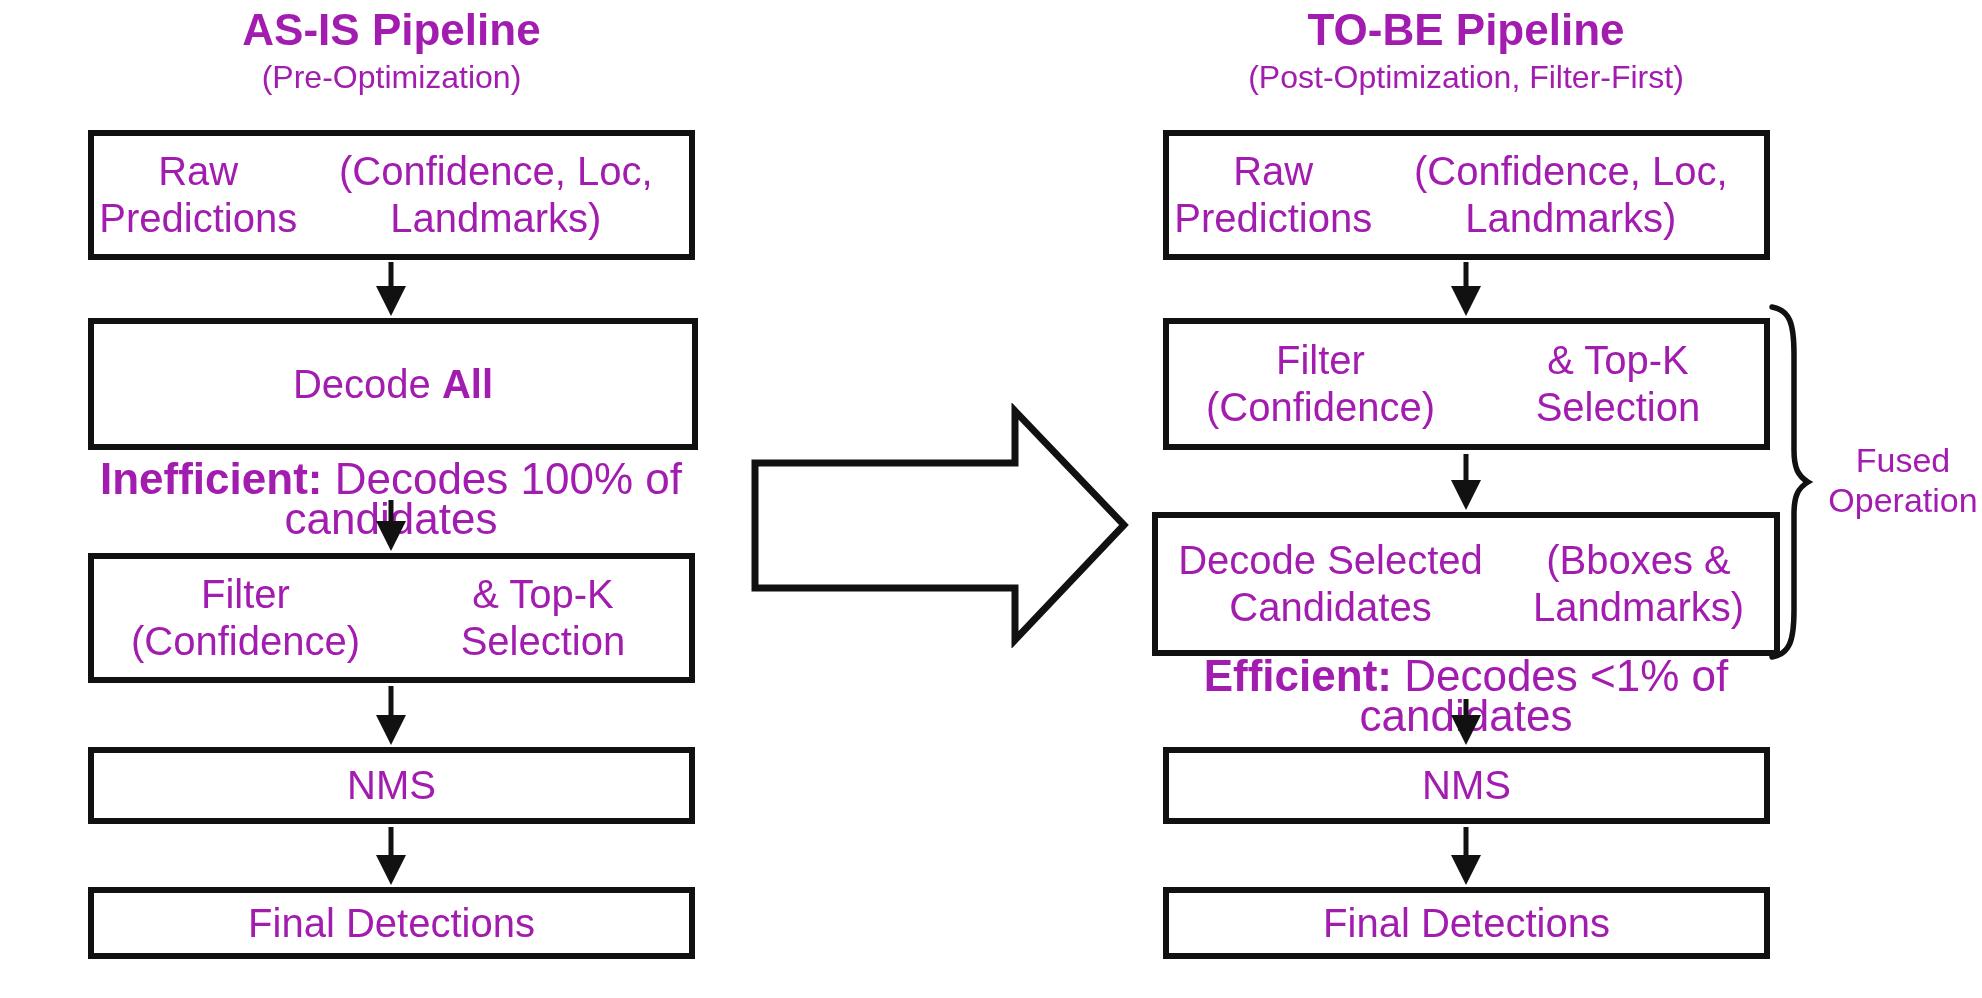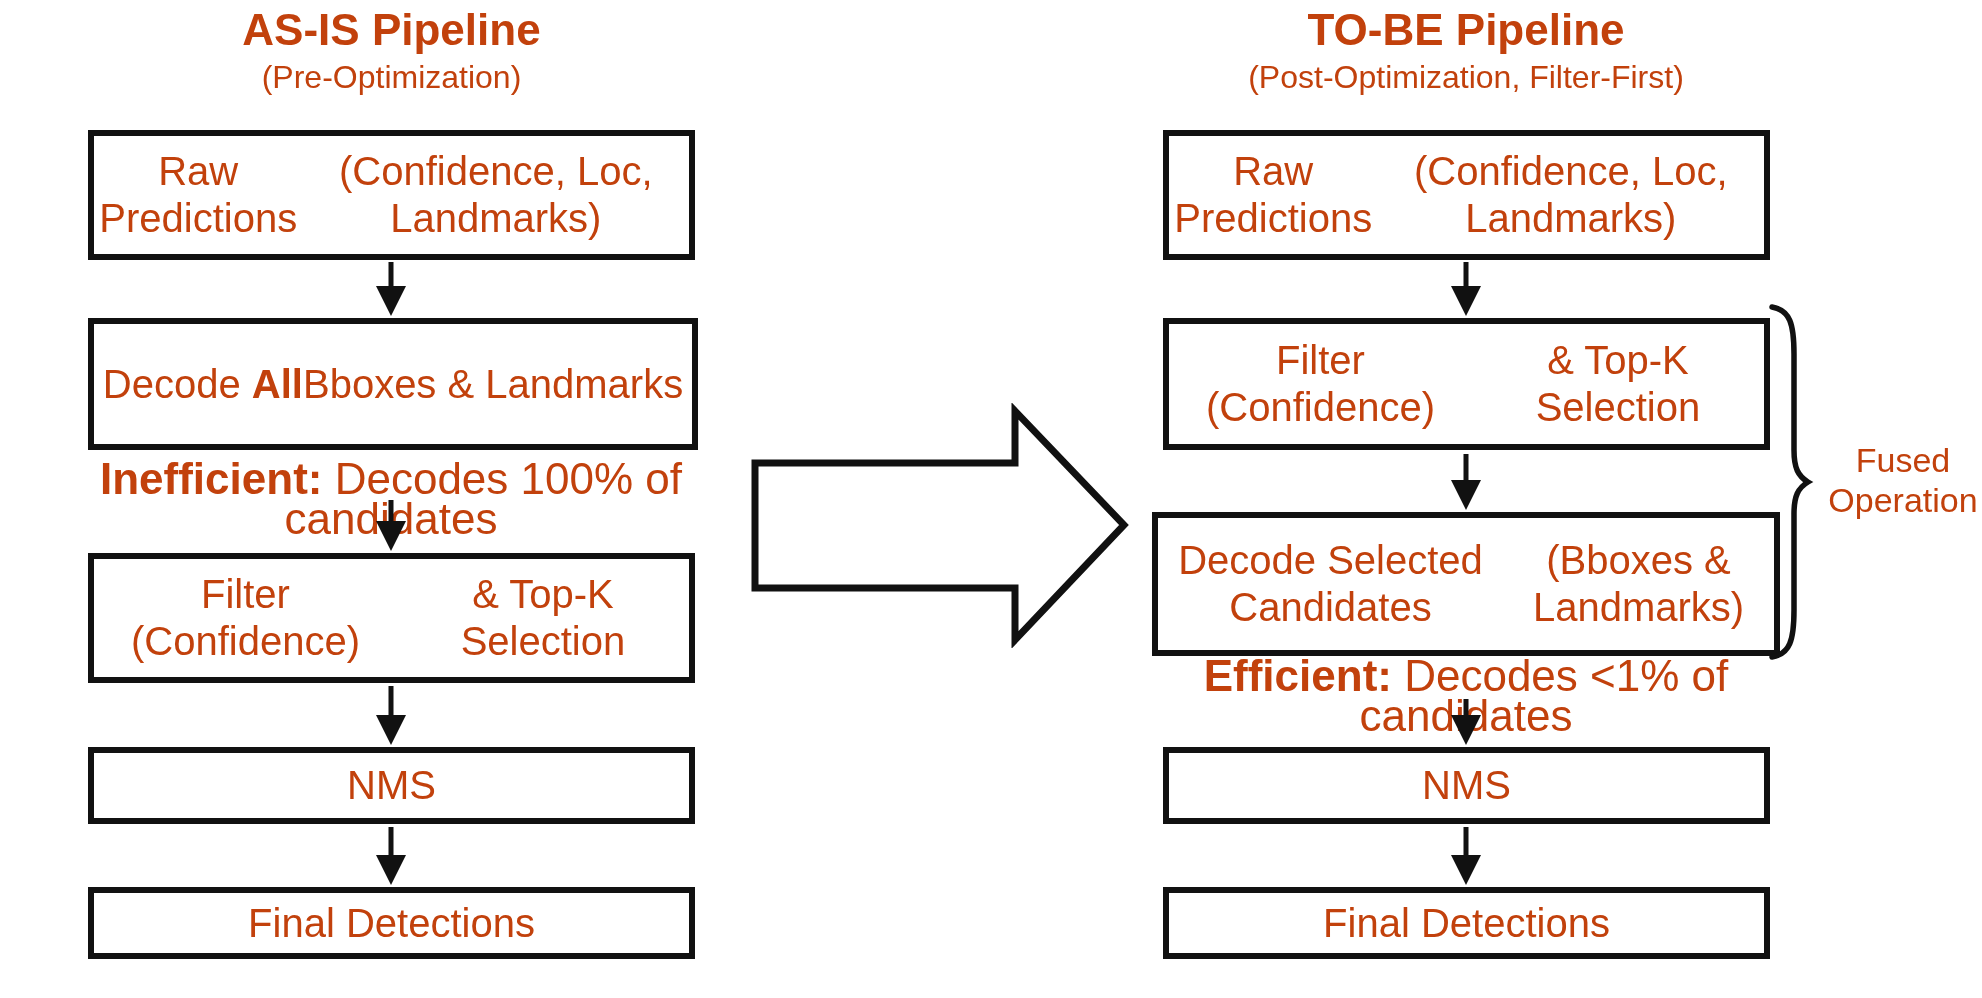--- a/index.html
+++ b/index.html
@@ -1,18 +1,18 @@
 <!DOCTYPE html>
 <html><head>
 <meta charset="utf-8">
 <style>
   html,body{margin:0;padding:0;background:#ffffff;}
   #stage{
     position:relative;width:1982px;height:998px;background:#ffffff;overflow:hidden;
-    font-family:"Liberation Sans","DejaVu Sans",sans-serif;color:#c2410c;
+    font-family:"Liberation Sans","DejaVu Sans",sans-serif;color:#a21caf;
   }
   .abs{position:absolute;}
   .center{text-align:center;}
   .title{font-size:44px;font-weight:bold;line-height:48px;white-space:nowrap;}
   .subtitle{font-size:32px;line-height:46px;white-space:nowrap;}
   .box{
     position:absolute;border:6px solid #111111;background:#ffffff;box-sizing:border-box;
     display:flex;flex-direction:row;align-items:center;justify-content:center;
   }
   .box .l{font-size:40px;line-height:47px;white-space:pre-wrap;text-align:center;}
@@ -43,21 +43,20 @@
 
   <div class="box" style="left:88px;top:130px;width:607px;height:130px;">
     <div class="l">Raw Predictions</div>
     <div class="l">(Confidence, Loc, Landmarks)</div>
   </div>
 
   <div class="varrow" style="left:374px;top:262px;height:54px;"></div>
 
   <div class="box" style="left:88px;top:318px;width:610px;height:132px;">
     <div class="l"><span>Decode </span><b>All</b></div>
-    <div class="l">Bboxes &amp; Landmarks</div>
   </div>
 
   <div class="abs annotation" style="left:35px;top:459px;width:712px;"><b>Inefficient:</b><span> Decodes 100% of candidates</span></div>
 
   <div class="varrow" style="left:374px;top:500px;height:51px;"></div>
 
   <div class="box" style="left:88px;top:553px;width:607px;height:130px;">
     <div class="l">Filter (Confidence)</div>
     <div class="l">&amp; Top-K Selection</div>
   </div>

